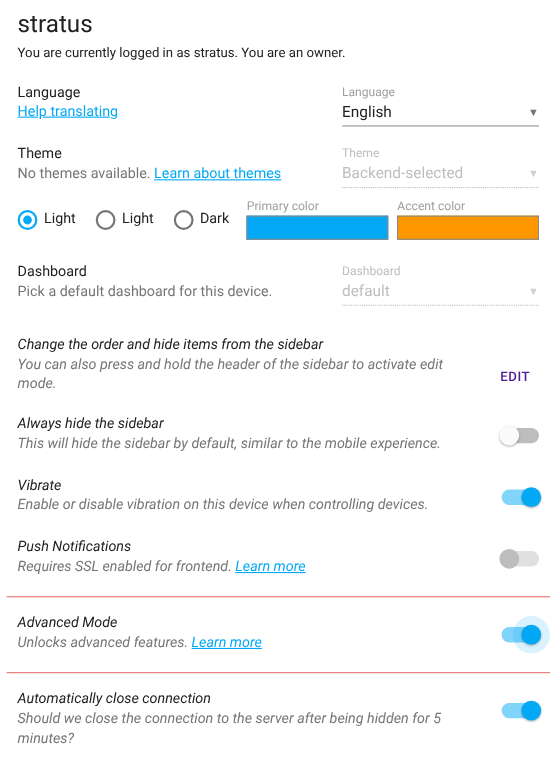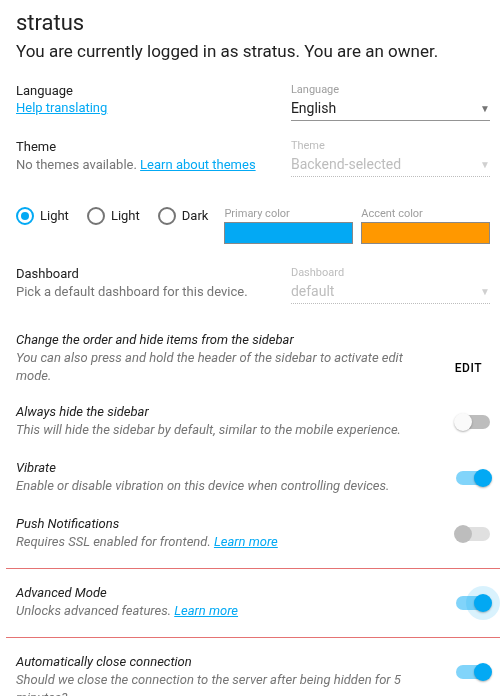--- a/index.html
+++ b/index.html
@@ -1,45 +1,45 @@
 <!DOCTYPE html>
 <html><head>
 <meta charset="utf-8">
 <style>
 * { box-sizing: border-box; margin: 0; padding: 0; }
 body { font-family: Roboto, -apple-system, BlinkMacSystemFont, "Segoe UI", sans-serif; font-size: 13px; color: #212121; width: 500px; background: #fff; }
 .page { padding: 10px 10px 0 16px; }
 .title { font-size: 22px; font-weight: 400; margin-bottom: 6px; }
-.subtitle { font-size: 17px; color: #212121; margin-bottom: 22px; }
-.row { display: flex; margin-bottom: 18px; }
+.subtitle { font-size: 12px; color: #212121; margin-bottom: 22px; }
+.row { display: flex; margin-bottom: 18px; gap: 20px; }
 .left { flex: 0 0 58%; padding-right: 10px; }
 .right { flex: 1 1 42%; }
 .label { font-size: 13px; color: #212121; margin-bottom: 2px; }
 .desc { font-size: 13px; color: #757575; line-height: 1.35; }
 .link { color: #03a9f4; text-decoration: underline; cursor: pointer; }
 .field-label { font-size: 11px; color: #9e9e9e; margin-bottom: 2px; }
 .field-label.disabled { color: #bdbdbd; }
 .select { display: flex; justify-content: space-between; align-items: center; border-bottom: 1px solid #949494; padding: 2px 0 4px 0; font-size: 14px; cursor: pointer; }
 .select.disabled { border-bottom: 1px dotted #bdbdbd; color: #bdbdbd; cursor: default; }
 .chev { font-size: 10px; color: #757575; }
 .select.disabled .chev { color: #d0d0d0; }
 .theme-opts { display: flex; align-items: center; }
 .radio-set { display: flex; align-items: center; gap: 2px; }
 .radio-item { display: flex; align-items: center; margin-right: 16px; cursor: pointer; }
 .radio-circle { width: 18px; height: 18px; border: 2px solid #757575; border-radius: 50%; display: flex; align-items: center; justify-content: center; margin-right: 6px; }
 .radio-circle.checked { border-color: #03a9f4; }
 .radio-dot { width: 8px; height: 8px; background: #03a9f4; border-radius: 50%; }
 .radio-lbl { font-size: 13px; color: #212121; }
-.color-row { display: flex; gap: 8px; flex: 1; margin-top: 20px; }
+.color-row { display: flex; gap: 8px; flex: 1; }
 .color-col { flex: 1; }
 .color-box { height: 22px; border: 1px solid #888; cursor: pointer; }
 .setrow { display: flex; align-items: flex-start; padding: 10px 0; }
 .setrow .txt { flex: 1; padding-right: 12px; font-style: italic; }
 .setrow .ctrl { flex: 0 0 auto; display: flex; align-items: center; height: 36px; }
-.edit-btn { color: #000000; font-size: 12px; font-weight: 500; letter-spacing: 0.5px; cursor: pointer; padding: 6px 8px; margin-top: 35px; }
+.edit-btn { color: #4c1d95; font-size: 12px; font-weight: 500; letter-spacing: 0.5px; cursor: pointer; padding: 6px 8px; margin-top: 35px; }
 .toggle { width: 34px; height: 14px; border-radius: 10px; position: relative; cursor: pointer; }
 .toggle .knob { width: 18px; height: 18px; border-radius: 50%; position: absolute; top: -2px; box-shadow: 0 1px 2px rgba(0,0,0,0.3); }
 .toggle.off { background: #bdbdbd; }
 .toggle.off .knob { left: -2px; background: #fafafa; }
 .toggle.on { background: #81d4fa; }
 .toggle.on .knob { right: -2px; background: #03a9f4; }
 .toggle.on.halo::after { content:""; position:absolute; width:34px; height:34px; border-radius:50%; background:rgba(3,169,244,0.15); right:-10px; top:-10px; }
 .toggle.disabled { background: #e0e0e0; cursor: default; }
 .toggle.disabled .knob { background: #bdbdbd; left: -2px; box-shadow: none; }
 .sep-strong { border: none; border-top: 1px solid #e57373; margin: 6px -10px; }

